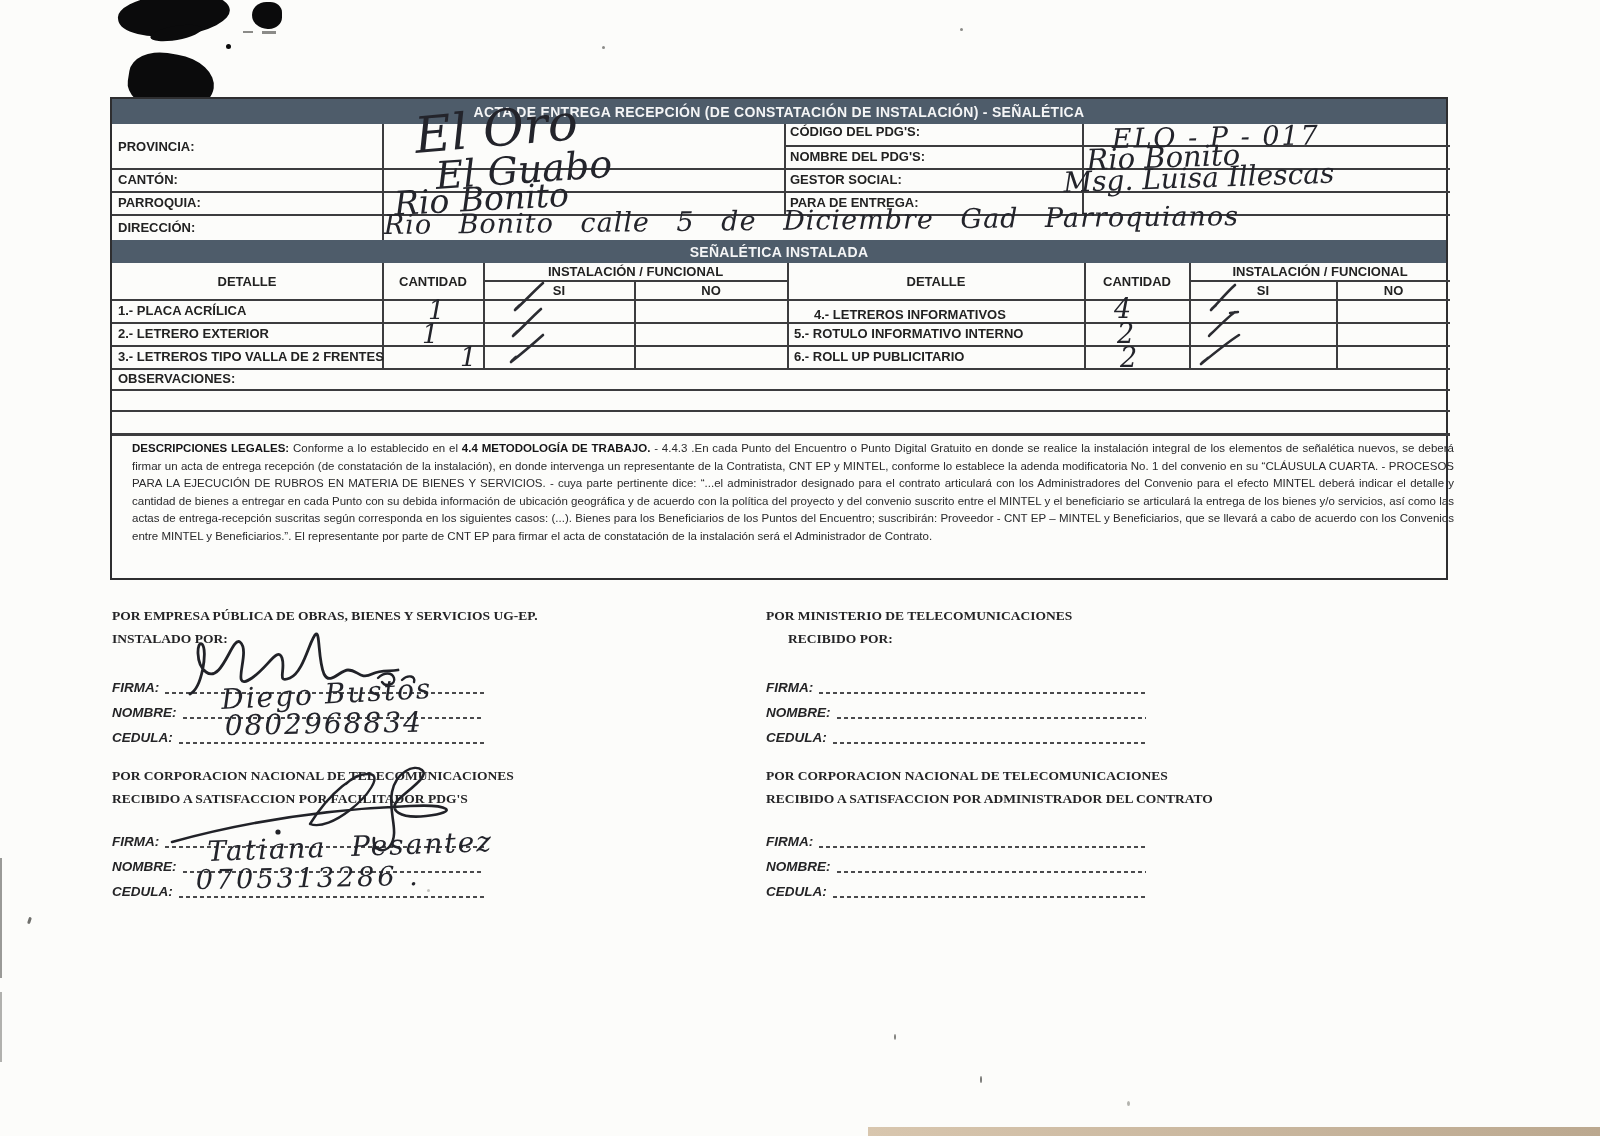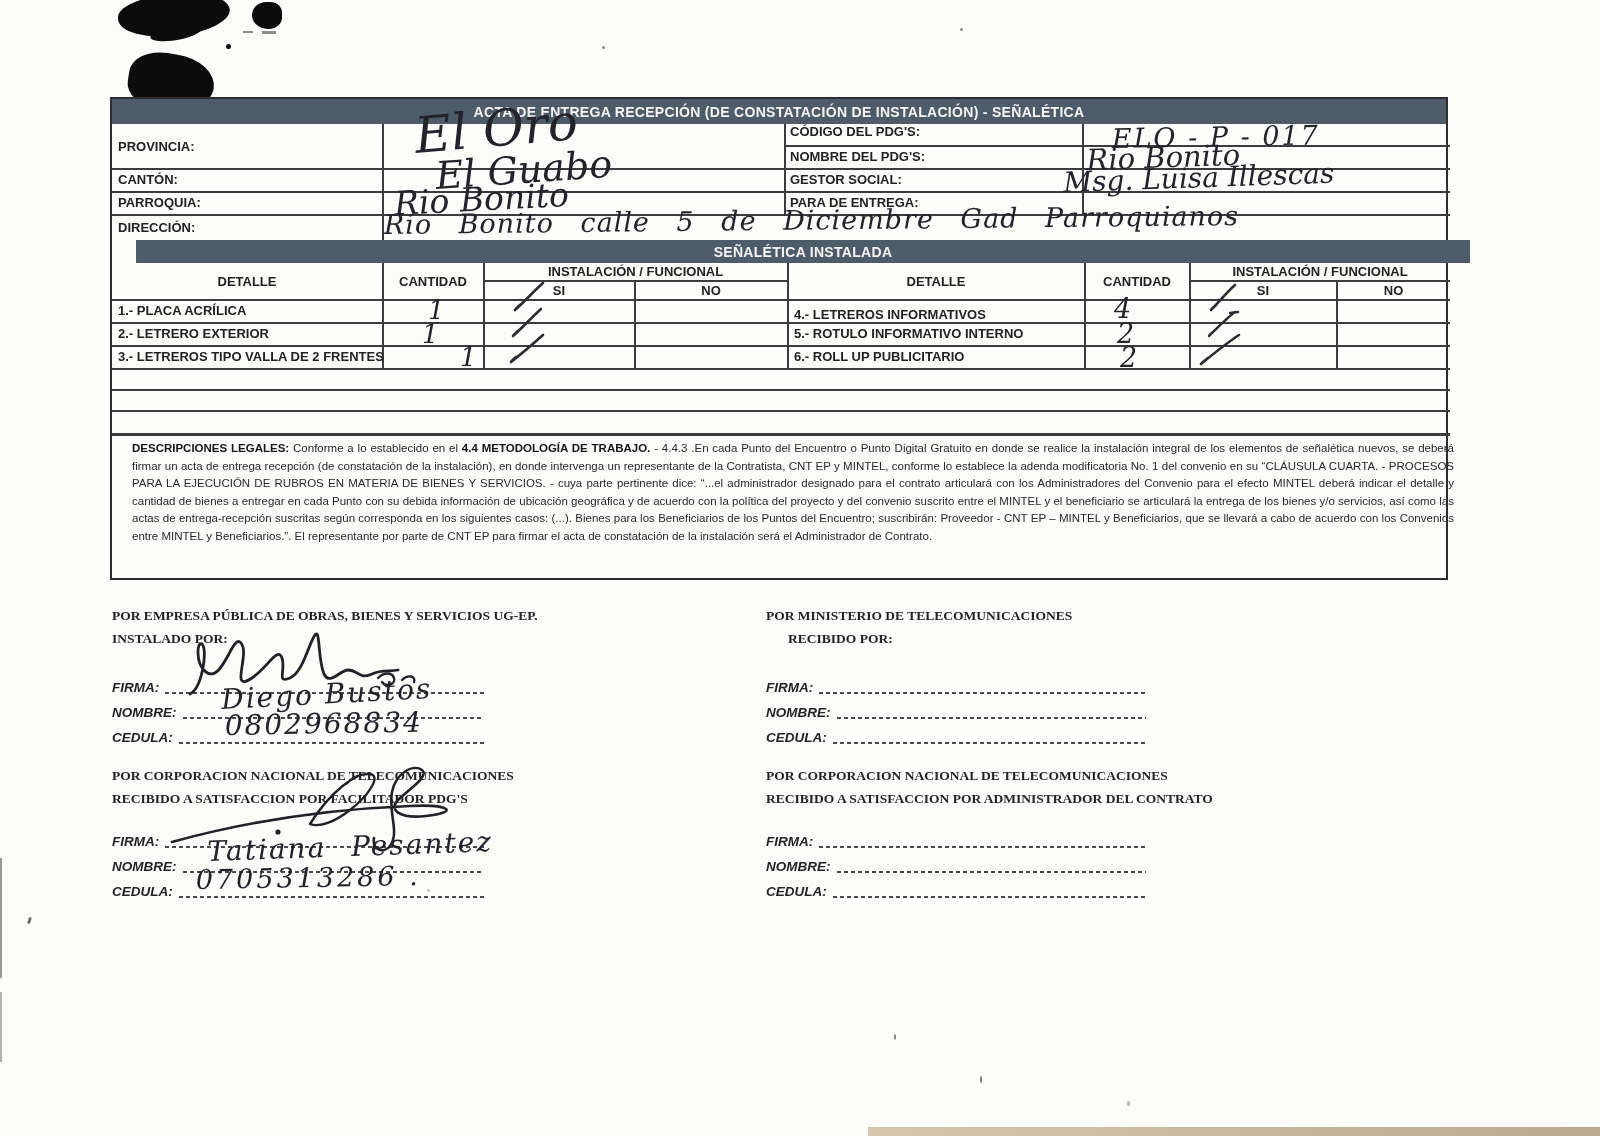--- a/index.html
+++ b/index.html
@@ -103,21 +103,21 @@
       </div>
 
     <div class="hw" style="left:305px;top:12px;font-size:50px;transform:rotate(-5deg);">El Oro</div>
     <div class="hw" style="left:325px;top:58px;font-size:38px;transform:rotate(-4deg);">El Guabo</div>
     <div class="hw" style="left:283px;top:88px;font-size:33px;transform:rotate(-3deg);">Rio Bonito</div>
     <div class="hw" style="left:272px;top:112px;font-size:27px;word-spacing:17px;letter-spacing:1px;transform:rotate(-0.6deg);">Rio Bonito calle 5 de Diciembre Gad Parroquianos</div>
     <div class="hw" style="left:1000px;top:26px;font-size:27px;letter-spacing:2px;transform:rotate(-1deg);">ELO - P - 017</div>
     <div class="hw" style="left:975px;top:47px;font-size:29px;transform:rotate(-2deg);">Rio Bonito</div>
     <div class="hw" style="left:952px;top:70px;font-size:28px;transform:rotate(-2deg);">Msg. Luisa Illescas</div>
 
-    <div class="bar" style="top:141px;height:23px;margin-left:24px;">
+    <div class="bar" style="top:141px;height:23px;">
       <span>SEÑALÉTICA INSTALADA</span>
     </div>
 
     <div class="hl" style="top:181px;left:371px;width:304px;"></div>
     <div class="hl" style="top:181px;left:1077px;width:261px;"></div>
     <div class="hl" style="top:200px;left:0;width:1338px;"></div>
     <div class="hl" style="top:223px;left:0;width:1338px;"></div>
     <div class="hl" style="top:246px;left:0;width:1338px;"></div>
     <div class="hl" style="top:269px;left:0;width:1338px;"></div>
     <div class="vl" style="left:270px;top:164px;height:105px;"></div>
@@ -166,21 +166,21 @@
     <div class="cell" style="left:0;top:223px;width:270px;height:23px;">
         <span>2.- LETRERO EXTERIOR</span>
       </div>
     <div class="cell" style="left:0;top:246px;width:282px;height:23px;">
         <span>3.- LETREROS TIPO VALLA DE 2 FRENTES</span>
       </div>
     <div class="hw" style="left:316px;top:198px;font-size:26px;">1</div>
     <div class="hw" style="left:310px;top:222px;font-size:26px;">1</div>
     <div class="hw" style="left:348px;top:245px;font-size:26px;">1</div>
 
-    <div class="cell" style="left:676px;top:200px;width:296px;height:30px;">
+    <div class="cell" style="left:696px;top:200px;width:296px;height:30px;">
         <span>4.- LETREROS INFORMATIVOS</span>
       </div>
     <div class="cell" style="left:676px;top:223px;width:296px;height:23px;">
         <span>5.- ROTULO INFORMATIVO INTERNO</span>
       </div>
     <div class="cell" style="left:676px;top:246px;width:296px;height:23px;">
         <span>6.- ROLL UP PUBLICITARIO</span>
       </div>
     <div class="hw" style="left:1002px;top:196px;font-size:27px;">4</div>
     <div class="hw" style="left:1005px;top:221px;font-size:27px;">2</div>
@@ -198,20 +198,23 @@
     <svg class="chk" style="left:1096px;top:184px;" width="30" height="30" viewBox="0 0 30 30">
         <path d="M3 27 C5 24 5 25 8 22 M3 27 C9 21 19 9 27 2" stroke="#2b2c32" stroke-width="2.6" fill="none" stroke-linecap="round"></path>
       </svg>
     <svg class="chk" style="left:1094px;top:210px;" width="34" height="30" viewBox="0 0 34 30">
         <path d="M3 27 C5 24 5 25 8 22 M3 27 C10 20 22 8 29 3 M24 4 L32 3" stroke="#2b2c32" stroke-width="2.4" fill="none" stroke-linecap="round"></path>
       </svg>
     <svg class="chk" style="left:1086px;top:234px;" width="44" height="34" viewBox="0 0 44 34">
         <path d="M3 31 C6 27 6 29 10 25 M3 31 C14 22 30 9 41 2" stroke="#2b2c32" stroke-width="2.6" fill="none" stroke-linecap="round"></path>
       </svg>
 
+    <div class="cell" style="left:0;top:269px;width:1338px;height:21px;">
+        <span>OBSERVACIONES:</span>
+      </div>
     <div class="hl" style="top:290px;left:0;width:1338px;"></div>
     <div class="hl" style="top:311px;left:0;width:1338px;"></div>
     <div class="hl" style="top:334px;left:0;width:1338px;height:3px;"></div>
 
     <div class="legal">
       <b>DESCRIPCIONES LEGALES:</b><span> Conforme a lo establecido en el </span><b>4.4 METODOLOGÍA DE TRABAJO.</b><span> - 4.4.3 .En cada Punto del Encuentro o Punto Digital Gratuito en donde se realice la instalación integral de los elementos de señalética nuevos, se deberá firmar un acta de entrega recepción (de constatación de la instalación), en donde intervenga un representante de la Contratista, CNT EP y MINTEL, conforme lo establece la adenda modificatoria No. 1 del convenio en su “CLÁUSULA CUARTA. - PROCESOS PARA LA EJECUCIÓN DE RUBROS EN MATERIA DE BIENES Y SERVICIOS. - cuya parte pertinente dice: “...el administrador designado para el contrato articulará con los Administradores del Convenio para el efecto MINTEL deberá indicar el detalle y cantidad de bienes a entregar en cada Punto con su debida información de ubicación geográfica y de acuerdo con la política del proyecto y del convenio suscrito entre el MINTEL y el beneficiario se articulará la entrega de los bienes y/o servicios, así como las actas de entrega-recepción suscritas según corresponda en los siguientes casos: (...). Bienes para los Beneficiarios de los Puntos del Encuentro; suscribirán: Proveedor - CNT EP – MINTEL y Beneficiarios, que se llevará a cabo de acuerdo con los Convenios entre MINTEL y Beneficiarios.”. El representante por parte de CNT EP para firmar el acta de constatación de la instalación será el Administrador de Contrato.</span>
     </div>
   </div>
 
   <div class="sigblock" style="left:112px;top:608px;width:372px;height:150px;">

